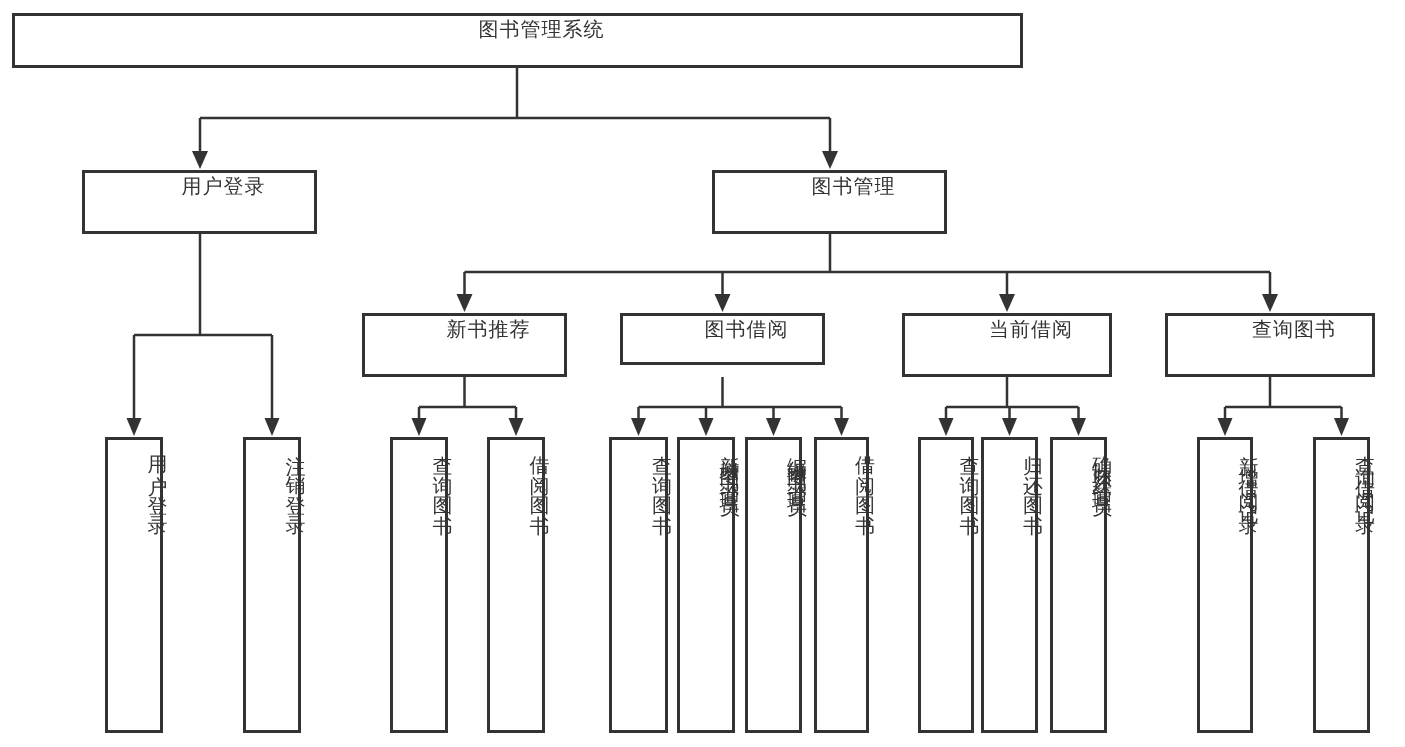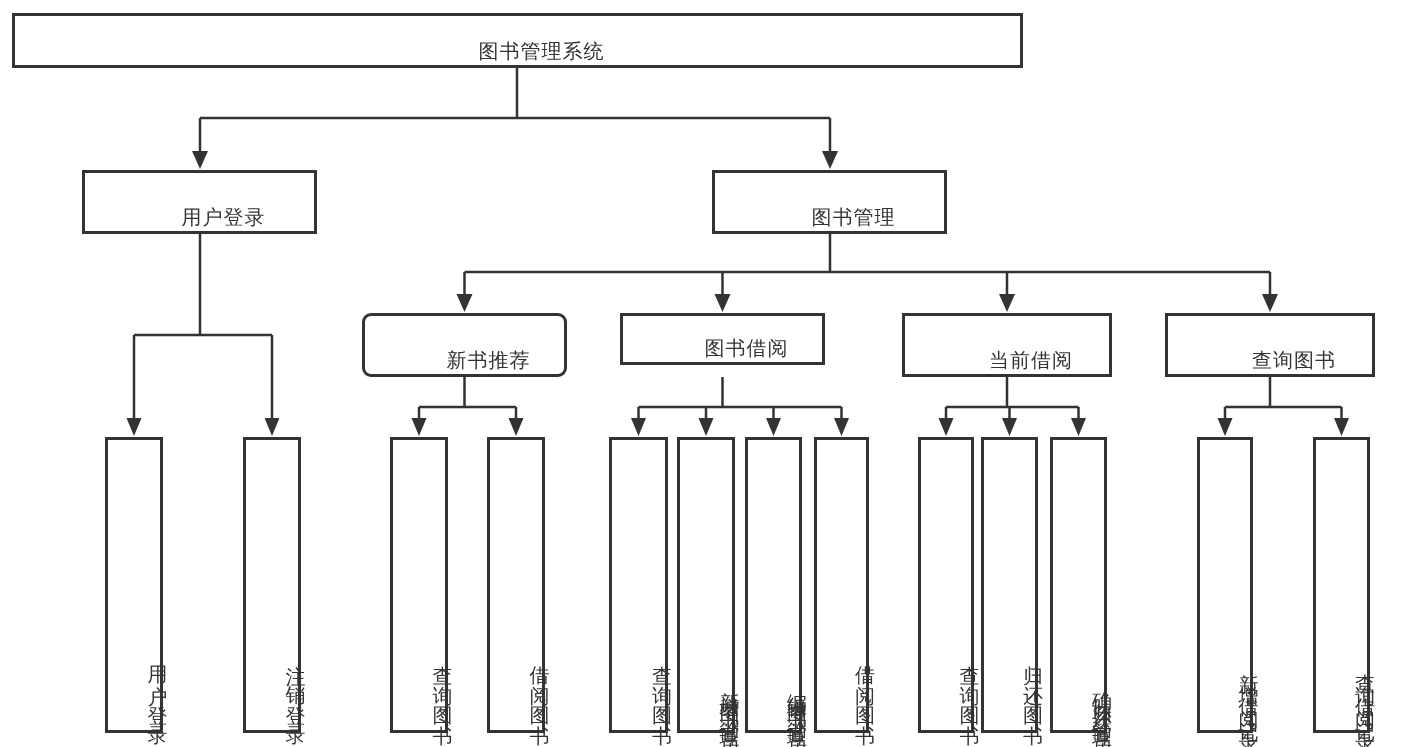--- a/index.html
+++ b/index.html
@@ -9,21 +9,21 @@
     background:var(--bg,#ffffff);
     font-family:"DejaVu Sans","Liberation Sans",sans-serif;
     overflow:hidden;
   }
   .wires{position:absolute;left:0;top:0;z-index:1;}
   .node{
     position:absolute;
     box-sizing:border-box;
     background:var(--fill,#ffffff);
     border:3px solid var(--line,#333333);
-    display:flex;align-items:flex-end;justify-content:center;
+    display:flex;align-items:flex-start;justify-content:center;
     color:var(--text,#333333);
     font-size:20px;
     z-index:2;
     letter-spacing:1px;
     padding-left:48px;
   }
   .leaf{z-index:2;}
   .vtext{
     writing-mode:vertical-rl;
     text-orientation:mixed;
@@ -83,21 +83,21 @@
     <span>图书管理系统</span>
   </div>
 
   <div class="node" style="left:82px;top:170px;width:235px;height:64px;">
     <span>用户登录</span>
   </div>
   <div class="node" style="left:712px;top:170px;width:235px;height:64px;">
     <span>图书管理</span>
   </div>
 
-  <div class="node" style="left:362px;top:313px;width:205px;height:64px;border-radius:9px;">
+  <div class="node" style="left:362px;top:313px;width:205px;height:64px;">
     <span>新书推荐</span>
   </div>
   <div class="node" style="left:620px;top:313px;width:205px;height:52px;">
     <span>图书借阅</span>
   </div>
   <div class="node" style="left:902px;top:313px;width:210px;height:64px;">
     <span>当前借阅</span>
   </div>
   <div class="node" style="left:1165px;top:313px;width:210px;height:64px;">
     <span>查询图书</span>

